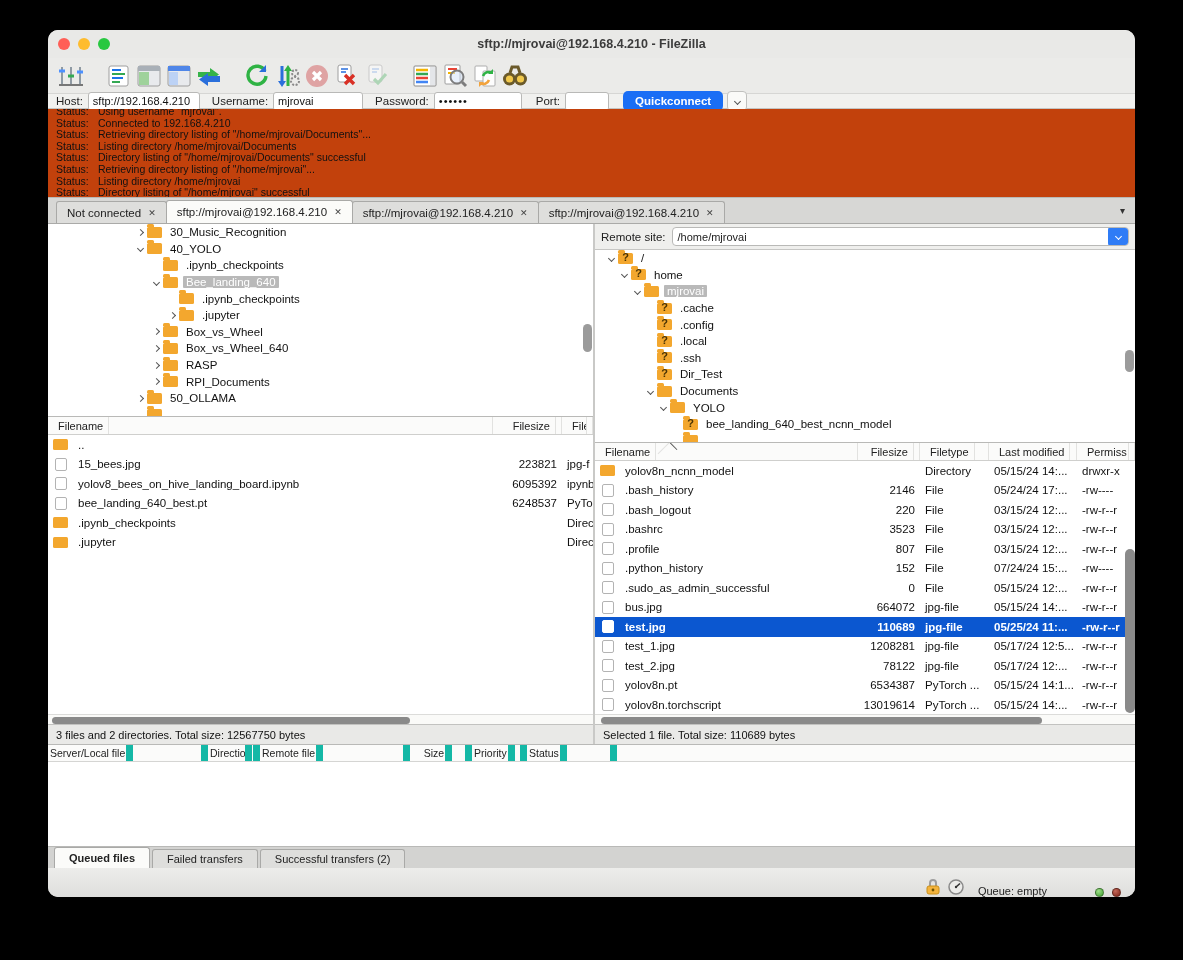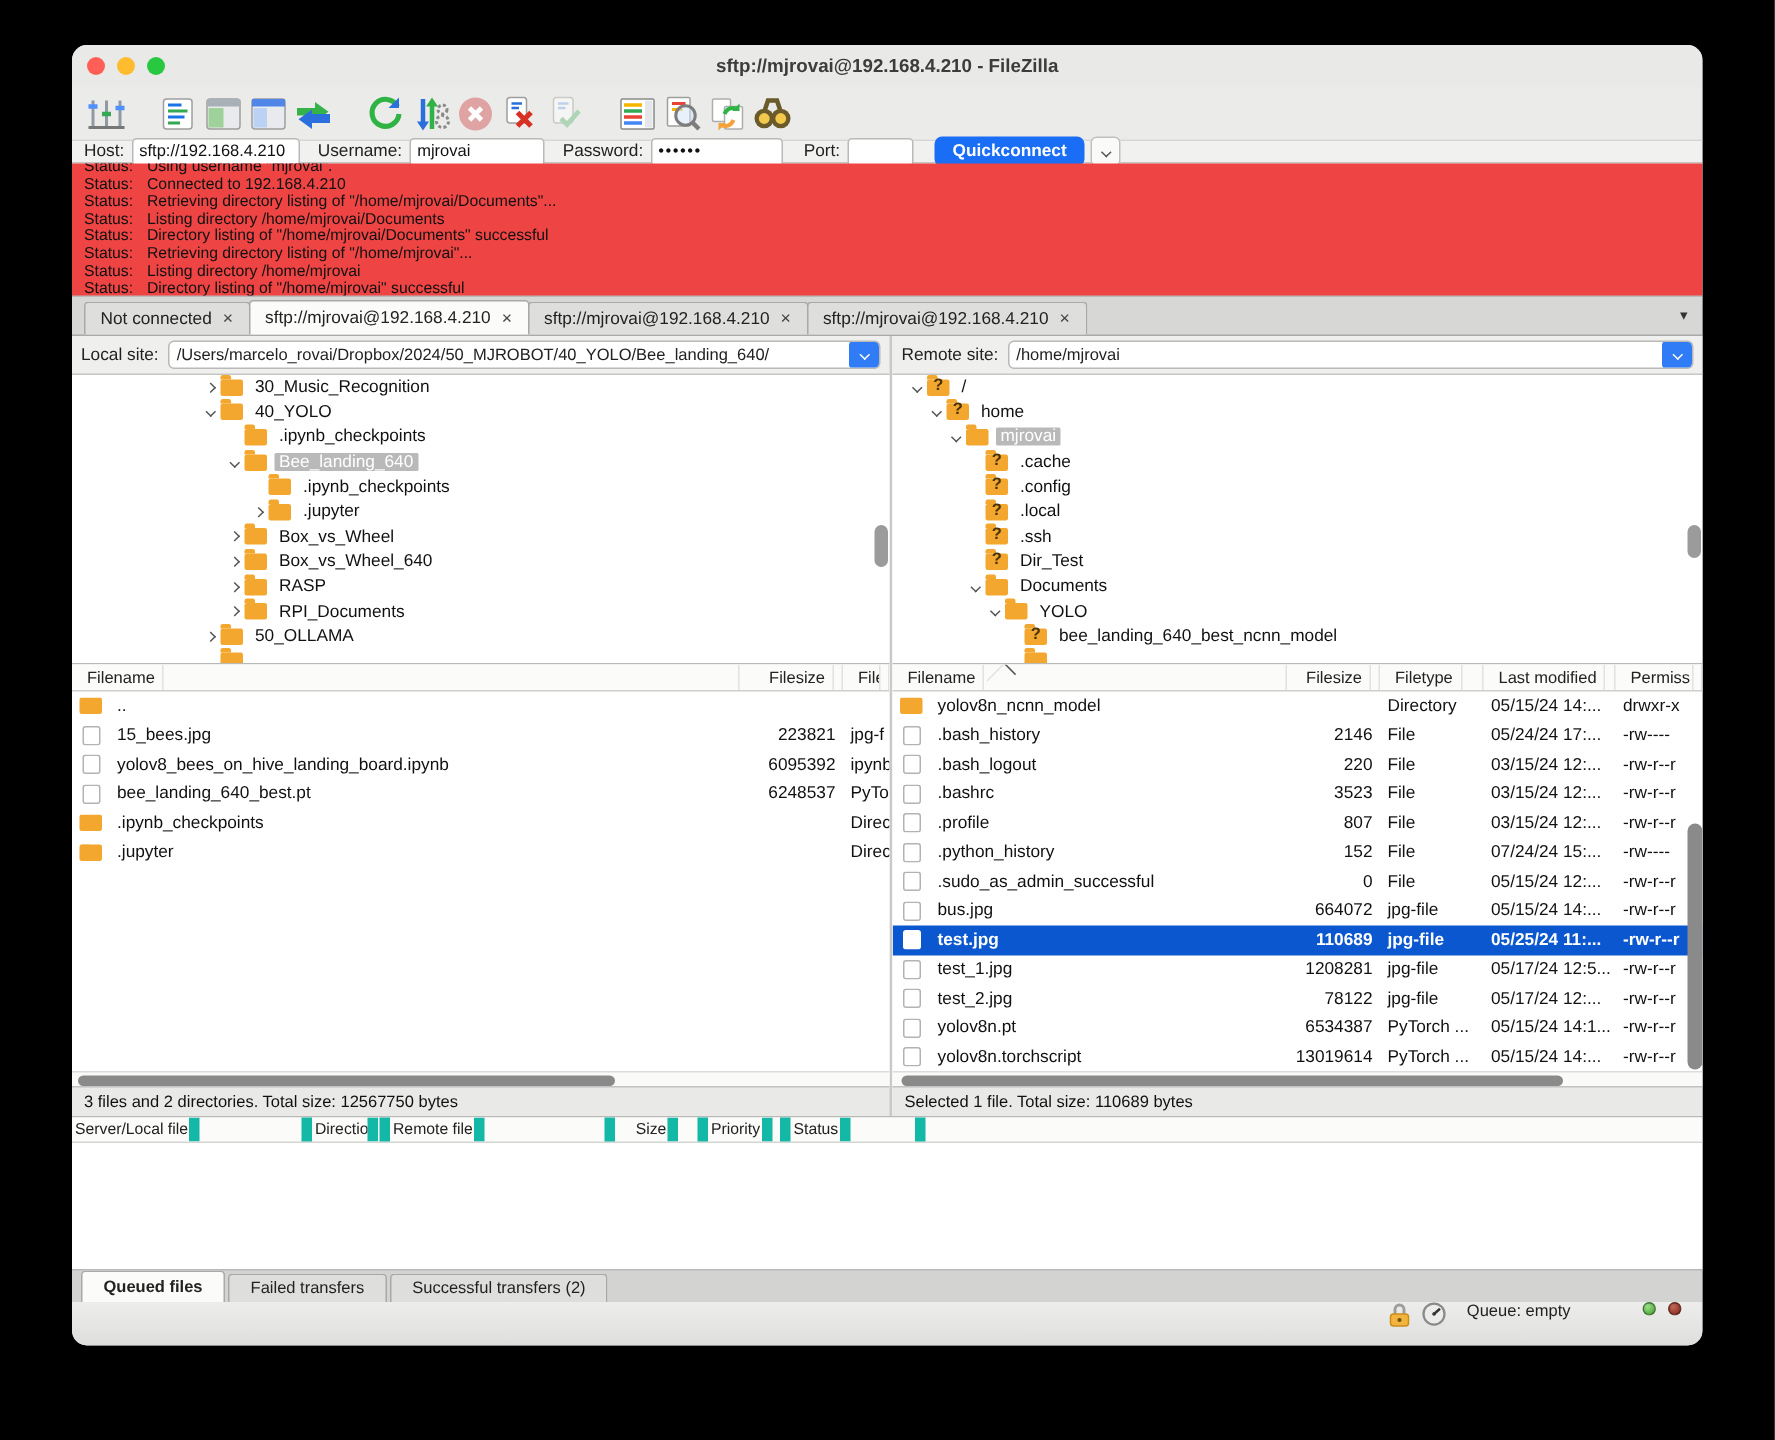--- a/index.html
+++ b/index.html
@@ -22,21 +22,21 @@
 
   
   .qcbar { height:16px; background:#f1f1ef; border-top:1px solid #d6d6d4; border-bottom:1px solid #c4c4c2; display:flex; align-items:center; padding:0 8px; font-size:11.5px; color:#222; flex:0 0 auto; }
   .qcbar label { margin-right:5px; }
   .qcbar input { height:19px; border:1px solid #b9b9b7; border-radius:3px; background:#fff; font-size:11px; padding:0 4px; font-family:inherit; color:#111; }
   .in-host{width:112px; margin-right:12px;} .in-user{width:90px; margin-right:12px;} .in-pass{width:88px; margin-right:14px; letter-spacing:1px;} .in-port{width:44px; margin-right:14px;}
   .qc-btn { background:#1a6ef5; color:#fff; font-weight:bold; font-size:11.5px; border:none; border-radius:5px; height:20px; padding:0 12px; margin-right:4px; }
   .qc-dd { width:20px; height:20px; border:1px solid #c0c0be; border-radius:4px; background:#fafaf8; display:flex; align-items:center; justify-content:center; font-size:9px; color:#333; }
 
   
-  .log { height:89px; background:#ef4444; border-bottom:1px solid #b9b9b7; overflow:hidden; padding-top:0; flex:0 0 auto; }
+  .log { height:89px; background:#c2410c; border-bottom:1px solid #b9b9b7; overflow:hidden; padding-top:0; flex:0 0 auto; }
   .logline { display:flex; font-size:10.5px; line-height:11.6px; color:#111; }
   .logline:first-child { margin-top:-3px; }
   .log-pre { width:50px; padding-left:8px; flex:0 0 auto; }
   
   .tabstrip { height:26px; background:#d7d7d5; border-bottom:1px solid #aaaaa8; display:flex; align-items:stretch; padding-left:8px; position:relative; flex:0 0 auto; }
   .tab { display:flex; align-items:center; gap:7px; padding:0 10px; font-size:11.5px; color:#222; background:#dededc; border:1px solid #a9a9a7; border-bottom:none; margin-top:3px; border-radius:3px 3px 0 0; margin-right:-1px; }
   .tab.active { background:#fbfbf9; font-weight:normal; position:relative; z-index:2; margin-top:2px; }
   .tab .x { font-size:9px; color:#444; font-weight:bold; }
   .strip-dd { position:absolute; right:10px; top:7px; font-size:10px; color:#333; }
 
@@ -104,21 +104,21 @@
   .qhead span { border-right:7px solid #14b8a6; height:100%; display:flex; align-items:center; padding:0 1px; white-space:nowrap; overflow:hidden; }
   .qc0{width:160px;flex:0 0 auto}.qc1{width:52px;flex:0 0 auto}.qc2{width:150px;flex:0 0 auto}.qc3{width:62px;flex:0 0 auto;justify-content:center}.qc4{width:55px;flex:0 0 auto}.qc5{width:90px;flex:0 0 auto}
   .qbody { flex:1; background:#fff; }
 
   
   .btabs { height:22px; background:#d3d3d1; display:flex; align-items:flex-end; padding-left:6px; gap:2px; border-top:1px solid #b9b9b7; flex:0 0 auto; }
   .btab { height:19px; display:flex; align-items:center; padding:0 14px; font-size:11px; background:#dededc; border:1px solid #a9a9a7; border-bottom:none; border-radius:3px 3px 0 0; color:#222; }
   .btab.active { background:#fbfbf9; font-weight:bold; height:21px; }
 
   
-  .statusbar { height:29px; background:linear-gradient(#ededeb,#dededc); display:flex; align-items:flex-start; justify-content:flex-end; padding:0 14px; gap:8px; flex:0 0 auto; font-size:11px; color:#222; }
+  .statusbar { height:29px; background:linear-gradient(#ededeb,#dededc); display:flex; align-items:flex-end; justify-content:flex-end; padding:0 14px; gap:8px; flex:0 0 auto; font-size:11px; color:#222; }
   .led { width:9px; height:9px; border-radius:50%; border:1px solid rgba(0,0,0,.35); }
   .led.g { background:radial-gradient(circle at 35% 30%, #9fe08a, #3f9d2f); }
   .led.r { background:radial-gradient(circle at 35% 30%, #c4695a, #7e2418); }
   .qtext { margin-right:40px; margin-left:6px; }
 </style>
 </head>
 <body>
 
 <div class="window">
 
@@ -317,29 +317,20 @@
     <div class="tab">
         <span>sftp://mjrovai@192.168.4.210</span>
         <span class="x">✕</span>
       </div>
     <div class="strip-dd">▾</div>
   </div>
 
   <div class="main">
 
     <div class="pane left">
-      <div class="siterow">
-        <label>Local site:</label>
-        <div class="combo">
-          <span class="cval">/Users/marcelo_rovai/Dropbox/2024/50_MJROBOT/40_YOLO/Bee_landing_640/</span>
-          <span class="cbtn">
-              <span class="chev d w"></span>
-            </span>
-        </div>
-      </div>
       <div class="tree">
         <div class="trow llv0">
             <span class="chslot">
               <span class="chev r"></span>
             </span>
             <span class="fico"></span>
             <span class="tname">30_Music_Recognition</span>
           </div>
         <div class="trow llv0">
             <span class="chslot">

